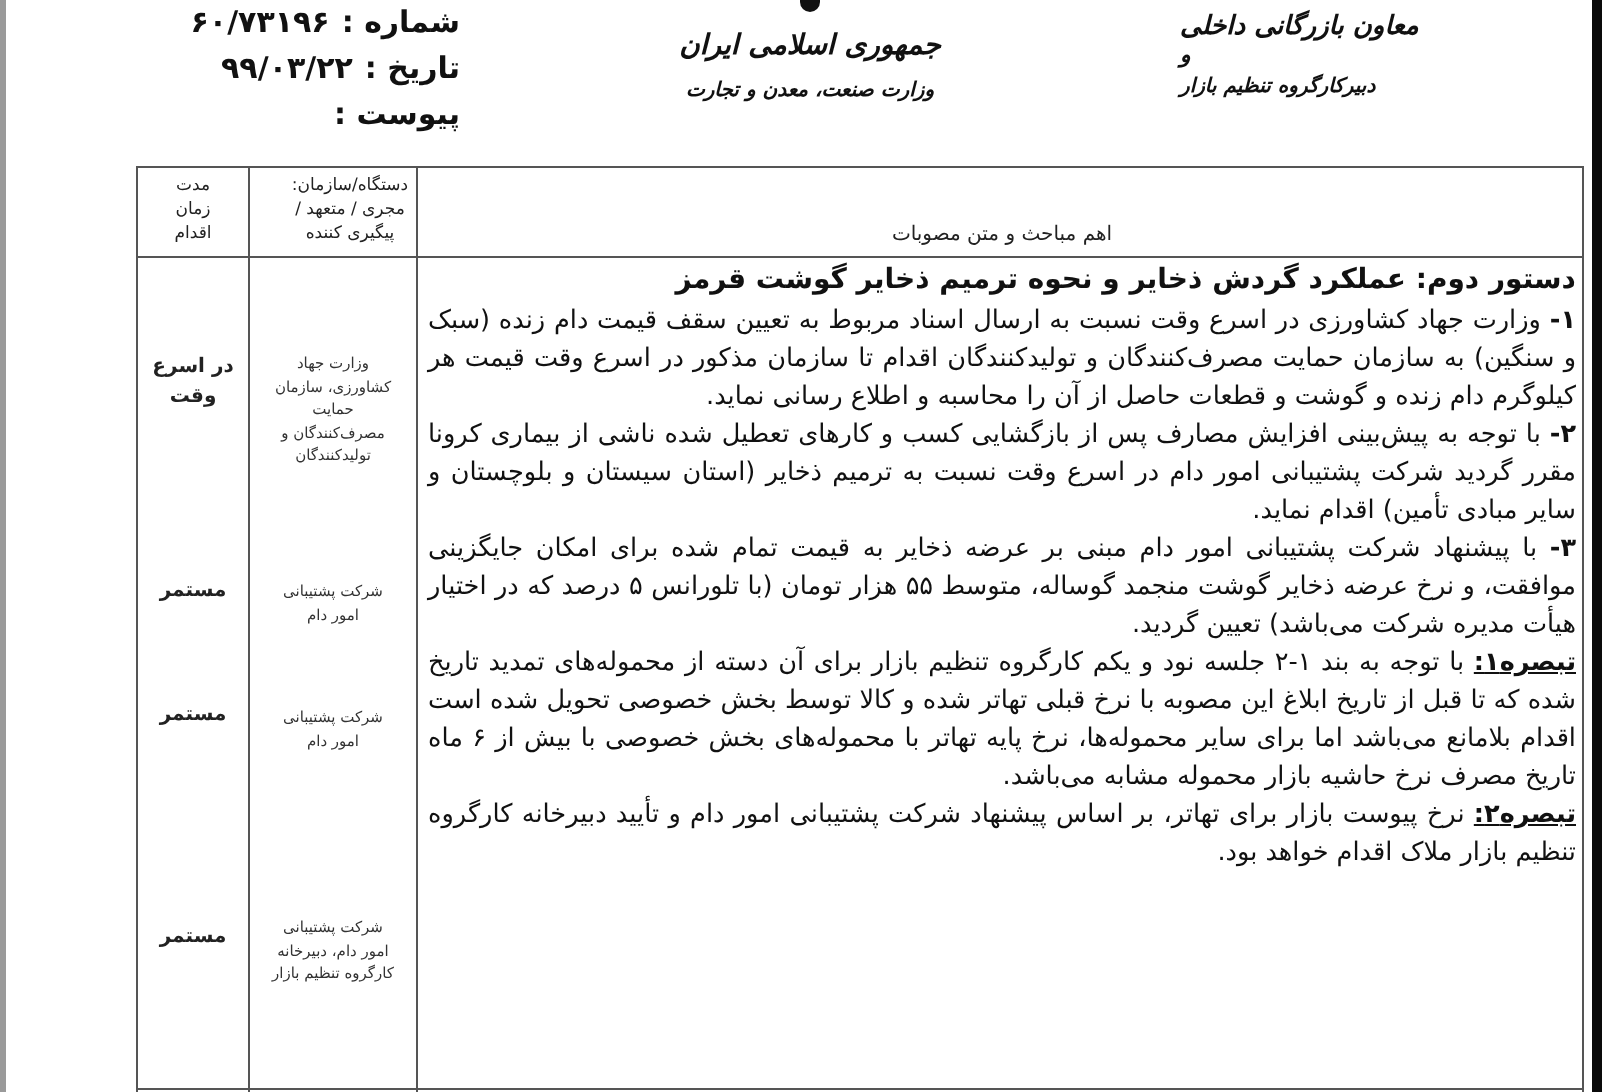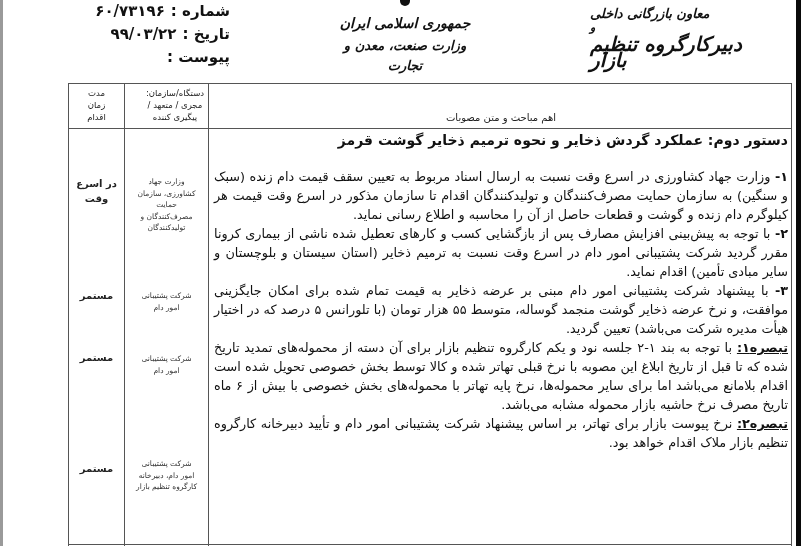--- a/index.html
+++ b/index.html
@@ -14,28 +14,28 @@
     .right-edge { position: absolute; left: 796px; top: 0; width: 5px; height: 546px; background: #0a0a0a; }
 
     
     .hdr-right {
       position: absolute; left: 590px; top: 6px; width: 180px;
       text-align: left; font-family: "DejaVu Serif", serif; font-style: italic;
       font-size: 13px; line-height: 16px; font-weight: bold;
     }
     .hdr-right .l1 { display:block; }
     .hdr-right .l2 { display:block; font-size: 11px; line-height: 12px; }
-    .hdr-right .l3 { display:block; margin-top: 2px; font-size: 20px; }
+    .hdr-right .l3 { display:block; margin-top: 2px; font-size: 10px; }
     .hdr-center {
       position: absolute; left: 330px; top: 0px; width: 150px; text-align: center;
       font-family: "DejaVu Serif", serif; font-style: italic; font-weight: bold;
     }
     .emblem { display:block; margin: 0 auto; width: 10px; height: 6px; background:#111; border-radius: 0 0 5px 5px; }
     .hdr-center .l1 { display:block; font-size: 14px; line-height: 22px; margin-top: 6px; }
-    .hdr-center .l2 { display:block; font-size: 13px; line-height: 20px; margin-top: 2px; }
+    .hdr-center .l2 { display:block; font-size: 10px; line-height: 20px; margin-top: 2px; }
     .hdr-left {
       position: absolute; left: 80px; top: 0px; width: 150px;
       font-weight: bold; font-size: 15px; line-height: 22px;
     }
     .hdr-left .row { display: flex; flex-direction: row; gap: 6px; height: 23px; }
     .hdr-left .lbl { display:inline-block; }
     .hdr-left .val { display:inline-block; direction: ltr; font-size: 15px; }
 
     
     .table {
@@ -67,21 +67,21 @@
       position: absolute; left: 55px; width: 85px; text-align: center;
       font-size: 7.5px; line-height: 11.5px; color:#333;
     }
     .org-cell span, .dur-cell span { display:block; }
 
     .main {
       position: absolute; left: 145px; top: 46px; width: 574px;
       font-size: 12.8px; line-height: 19px; text-align: justify; text-align-last: right;
       color: #111;
     }
-    .main .title { font-weight: bold; font-size: 14px; line-height: 20px; margin-bottom: 17px; }
+    .main .title { font-weight: bold; font-size: 14px; line-height: 20px; margin-bottom: 1px; }
     .main p { margin: 0; }
     .main .num { font-weight: bold; }
     .main .note-lbl { font-weight: bold; text-decoration: underline; }
   </style>
 </head>
 <body>
 
 <div class="left-edge"></div>
 <div class="right-edge"></div>
 

